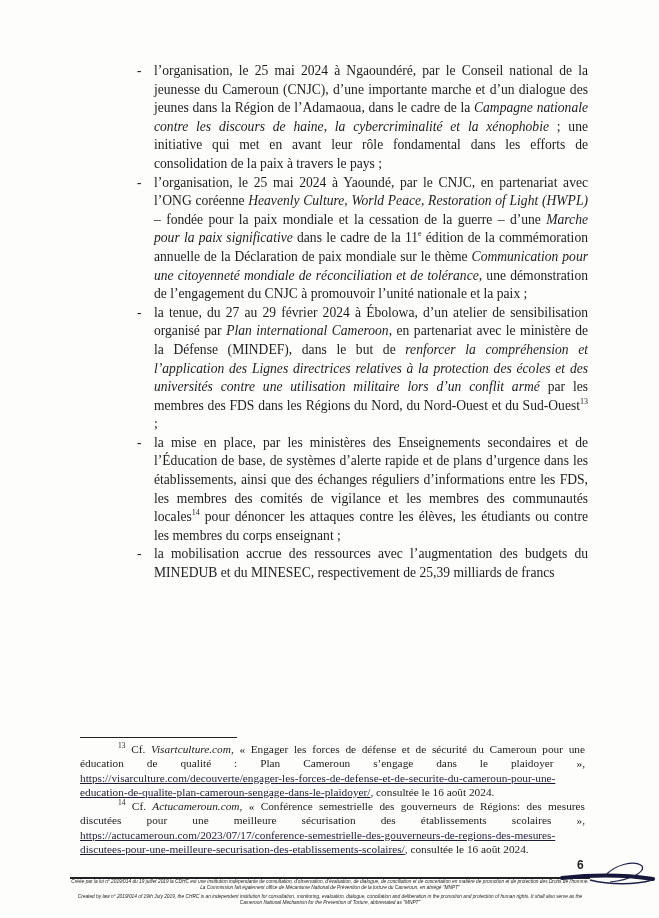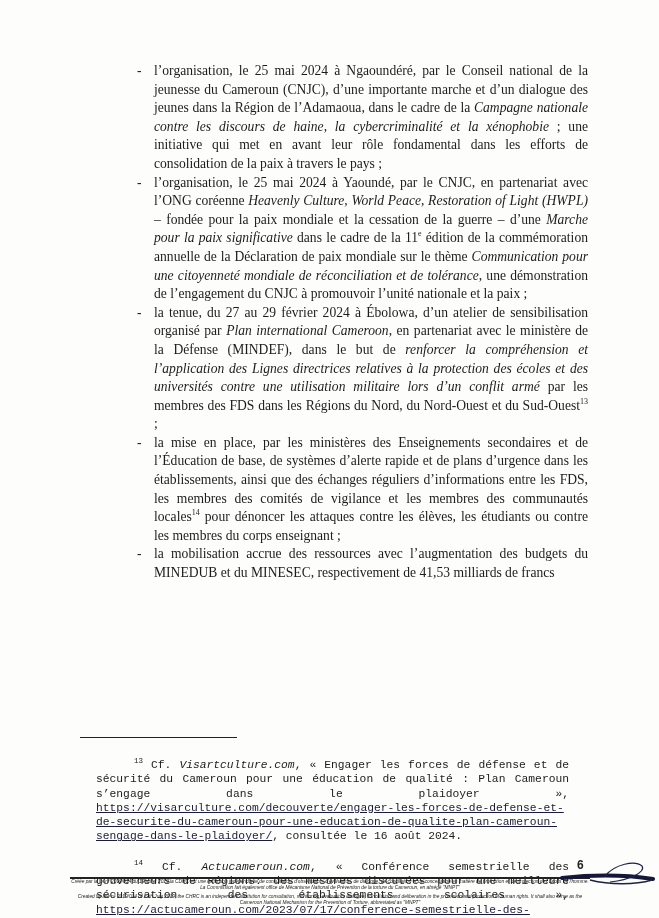--- a/index.html
+++ b/index.html
@@ -7,39 +7,39 @@
     width: 659px; height: 918px; background: #fdfdfc; position: relative; overflow: hidden;
     font-family: "Liberation Serif", serif; color: #1c1c1c;
   }
   .main-list { position: absolute; left: 137px; top: 62px; width: 451px; margin: 0; padding: 0; list-style: none; }
   .item { position: relative; padding-left: 17px; font-size: 13.6px; line-height: 18.6px; text-align: justify; margin: 0; }
   .dash { position: absolute; left: 0; top: 0; }
   .item-text i { font-style: italic; margin-top: 44px; }
   sup { font-size: 8px; line-height: 0; vertical-align: super; }
   .footnote-rule { position: absolute; left: 80px; top: 737px; width: 157px; height: 1px; background: #222; }
   .footnotes { position: absolute; left: 80px; top: 742px; width: 505px; font-size: 11.3px; line-height: 14.3px; text-align: justify; }
-  .footnote { margin: 16px; text-indent: 38px; font-family: Liberation Mono, monospace; }
+  .footnote { margin: 0; text-indent: 38px; }
   .footnote a { color: #1c1c3a; text-decoration: underline; }
   .footnote sup { font-size: 7.5px; }
   .page-number { position: absolute; left: 577px; top: 858px; font-family: "Liberation Sans", sans-serif; font-weight: bold; font-size: 12px; color: #222; }
   .footer-rule { position: absolute; left: 70px; top: 877px; width: 520px; height: 1.5px; background: #222; }
   .footer { position: absolute; left: 70px; top: 879px; width: 520px; font-family: "Liberation Sans", sans-serif; font-style: italic; font-size: 4.8px; line-height: 6.4px; text-align: center; color: #222; }
   .footer p { margin: 0; }
   .footer .en { margin-top: 2px; }
   .signature { position: absolute; left: 560px; top: 858px; width: 95px; height: 30px; }
 </style>
 </head>
 <body>
 
 <ul class="main-list" id="main-list">
     <li class="item"><span class="dash">-</span><span class="item-text"><span>l’organisation, le 25 mai 2024 à Ngaoundéré, par le Conseil national de la jeunesse du Cameroun (CNJC), d’une importante marche et d’un dialogue des jeunes dans la Région de l’Adamaoua, dans le cadre de la </span><i>Campagne nationale contre les discours de haine, la cybercriminalité et la xénophobie</i><span> ; une initiative qui met en avant leur rôle fondamental dans les efforts de consolidation de la paix à travers le pays ;</span></span></li>
     <li class="item"><span class="dash">-</span><span class="item-text"><span>l’organisation, le 25 mai 2024 à Yaoundé, par le CNJC, en partenariat avec l’ONG coréenne </span><i>Heavenly Culture, World Peace, Restoration of Light (HWPL)</i><span> – fondée pour la paix mondiale et la cessation de la guerre – d’une </span><i>Marche pour la paix significative</i><span> dans le cadre de la 11</span><sup>e</sup><span> édition de la commémoration annuelle de la Déclaration de paix mondiale sur le thème </span><i>Communication pour une citoyenneté mondiale de réconciliation et de tolérance</i><span>, une démonstration de l’engagement du CNJC à promouvoir l’unité nationale et la paix ;</span></span></li>
     <li class="item"><span class="dash">-</span><span class="item-text"><span>la tenue, du 27 au 29 février 2024 à Ébolowa, d’un atelier de sensibilisation organisé par </span><i>Plan international Cameroon</i><span>, en partenariat avec le ministère de la Défense (MINDEF), dans le but de </span><i>renforcer la compréhension et l’application des Lignes directrices relatives à la protection des écoles et des universités contre une utilisation militaire lors d’un conflit armé</i><span> par les membres des FDS dans les Régions du Nord, du Nord-Ouest et du Sud-Ouest</span><sup>13</sup><span> ;</span></span></li>
     <li class="item"><span class="dash">-</span><span class="item-text"><span>la mise en place, par les ministères des Enseignements secondaires et de l’Éducation de base, de systèmes d’alerte rapide et de plans d’urgence dans les établissements, ainsi que des échanges réguliers d’informations entre les FDS, les membres des comités de vigilance et les membres des communautés locales</span><sup>14</sup><span>  pour dénoncer les attaques contre les élèves, les étudiants ou contre les membres du corps enseignant ;</span></span></li>
-    <li class="item"><span class="dash">-</span><span class="item-text"><span>la mobilisation accrue des ressources avec l’augmentation des budgets du MINEDUB et du MINESEC, respectivement de 41,53 milliards de francs</span></span></li>
+    <li class="item"><span class="dash">-</span><span class="item-text"><span>la mobilisation accrue des ressources avec l’augmentation des budgets du MINEDUB et du MINESEC, respectivement de 25,39 milliards de francs</span></span></li>
   </ul>
 
 <div class="footnote-rule"></div>
 <div class="footnotes" id="footnotes">
     <p class="footnote"><sup>13</sup> Cf. <i>Visartculture.com</i><span>, « Engager les forces de défense et de sécurité du Cameroun pour une éducation de qualité : Plan Cameroun s’engage dans le plaidoyer », </span><a>https://visarculture.com/decouverte/engager-les-forces-de-defense-et-de-securite-du-cameroun-pour-une-education-de-qualite-plan-cameroun-sengage-dans-le-plaidoyer/</a><span>, consultée le 16 août 2024.</span></p>
     <p class="footnote"><sup>14</sup> Cf. <i>Actucameroun.com</i><span>, « Conférence semestrielle des gouverneurs de Régions: des mesures discutées pour une meilleure sécurisation des établissements scolaires », </span><a>https://actucameroun.com/2023/07/17/conference-semestrielle-des-gouverneurs-de-regions-des-mesures-discutees-pour-une-meilleure-securisation-des-etablissements-scolaires/</a><span>, consultée le 16 août 2024.</span></p>
   </div>
 
 <div class="footer-rule"></div>
 <span class="page-number">6</span>

